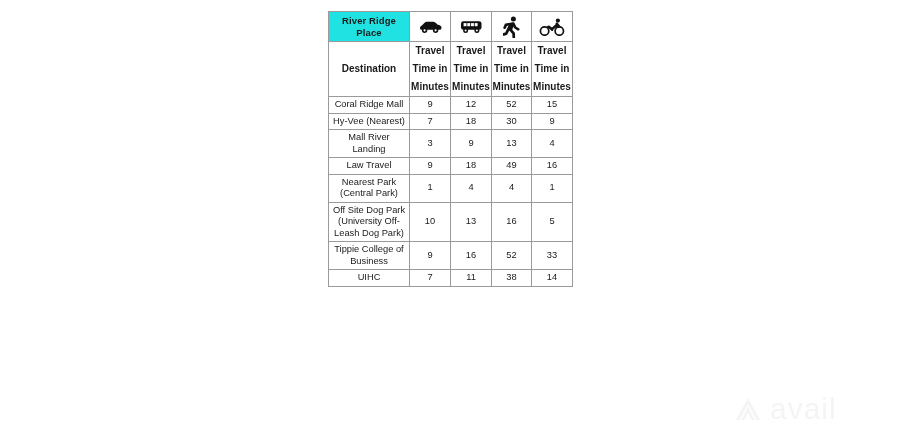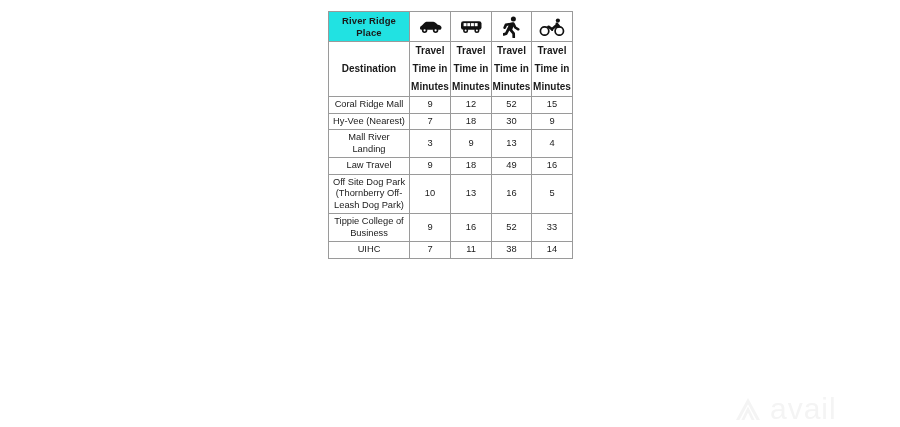--- a/index.html
+++ b/index.html
@@ -201,21 +201,28 @@
           <td class="val">4</td>
         </tr>
         <tr>
           <td class="dest">Law Travel</td>
           <td class="val">9</td>
           <td class="val">18</td>
           <td class="val">49</td>
           <td class="val">16</td>
         </tr>
         <tr>
-          <td class="dest">Off Site Dog Park (Thornberry Off-Leash Dog Park)</td>
+          <td class="dest">Nearest Park (Central Park)</td>
+          <td class="val">1</td>
+          <td class="val">4</td>
+          <td class="val">4</td>
+          <td class="val">1</td>
+        </tr>
+        <tr>
+          <td class="dest">Off Site Dog Park (University Off-Leash Dog Park)</td>
           <td class="val">10</td>
           <td class="val">13</td>
           <td class="val">16</td>
           <td class="val">5</td>
         </tr>
         <tr>
           <td class="dest">Tippie College of Business</td>
           <td class="val">9</td>
           <td class="val">16</td>
           <td class="val">52</td>

